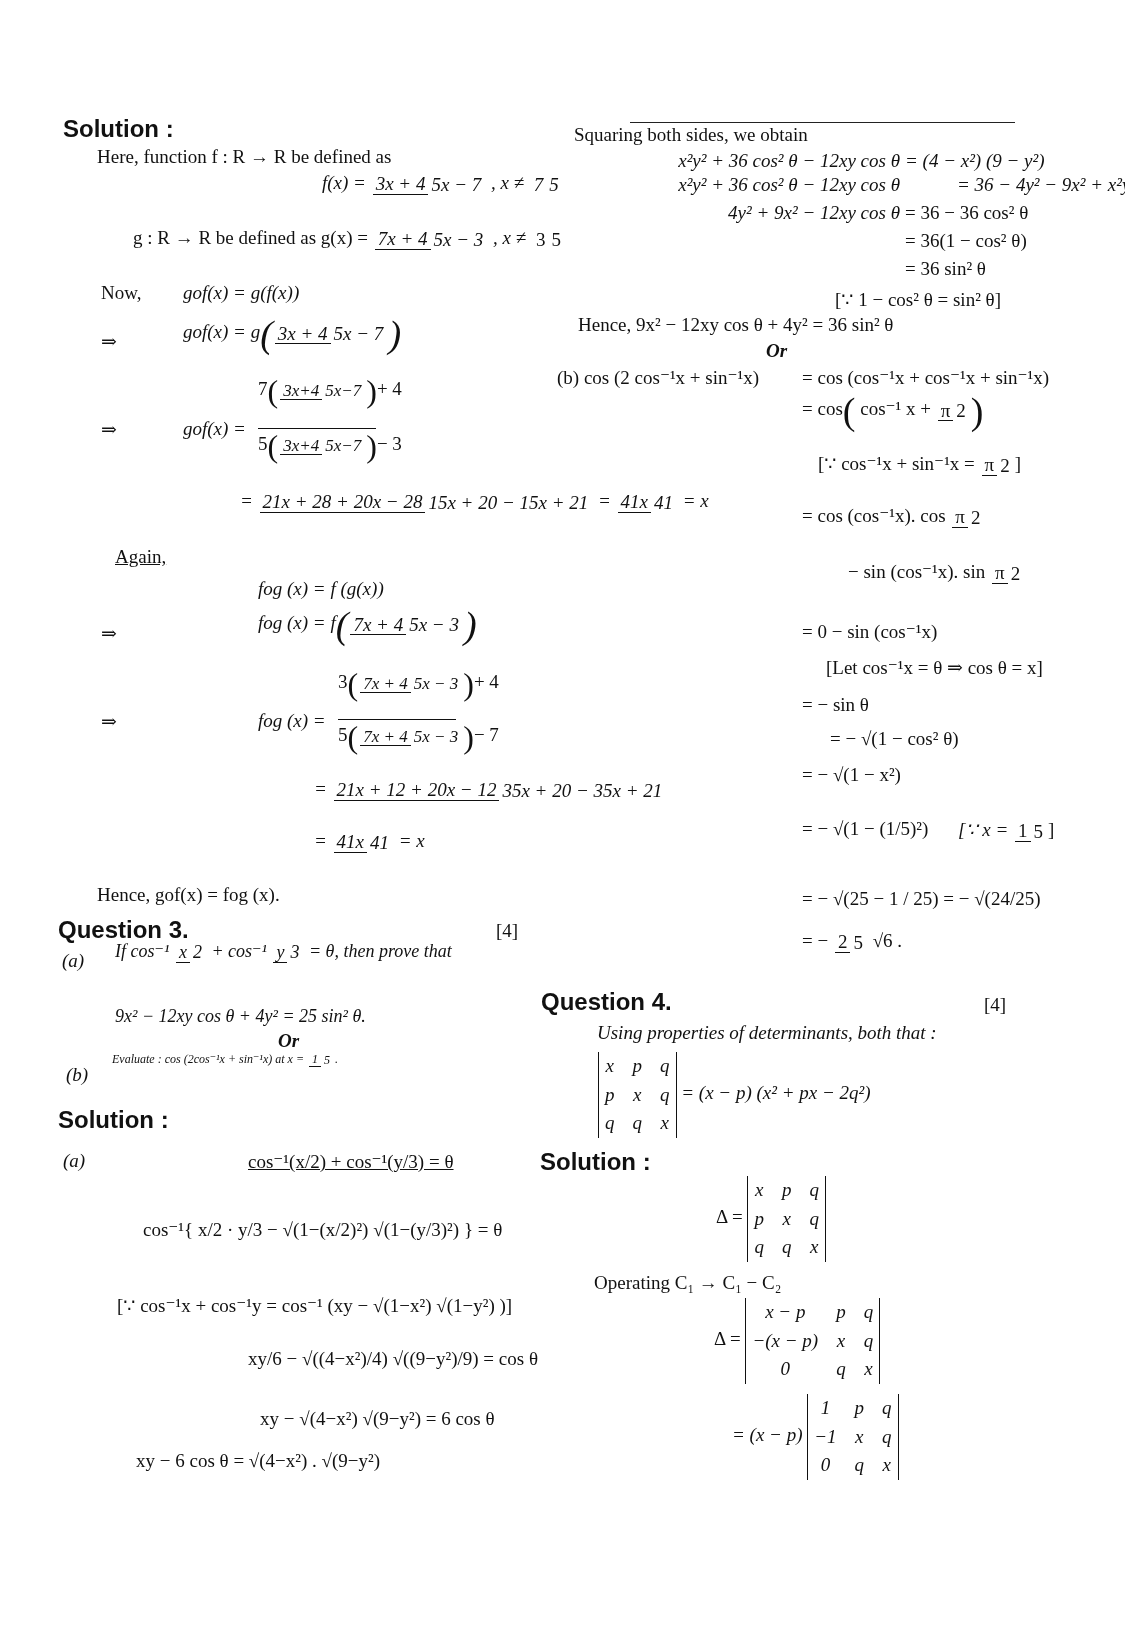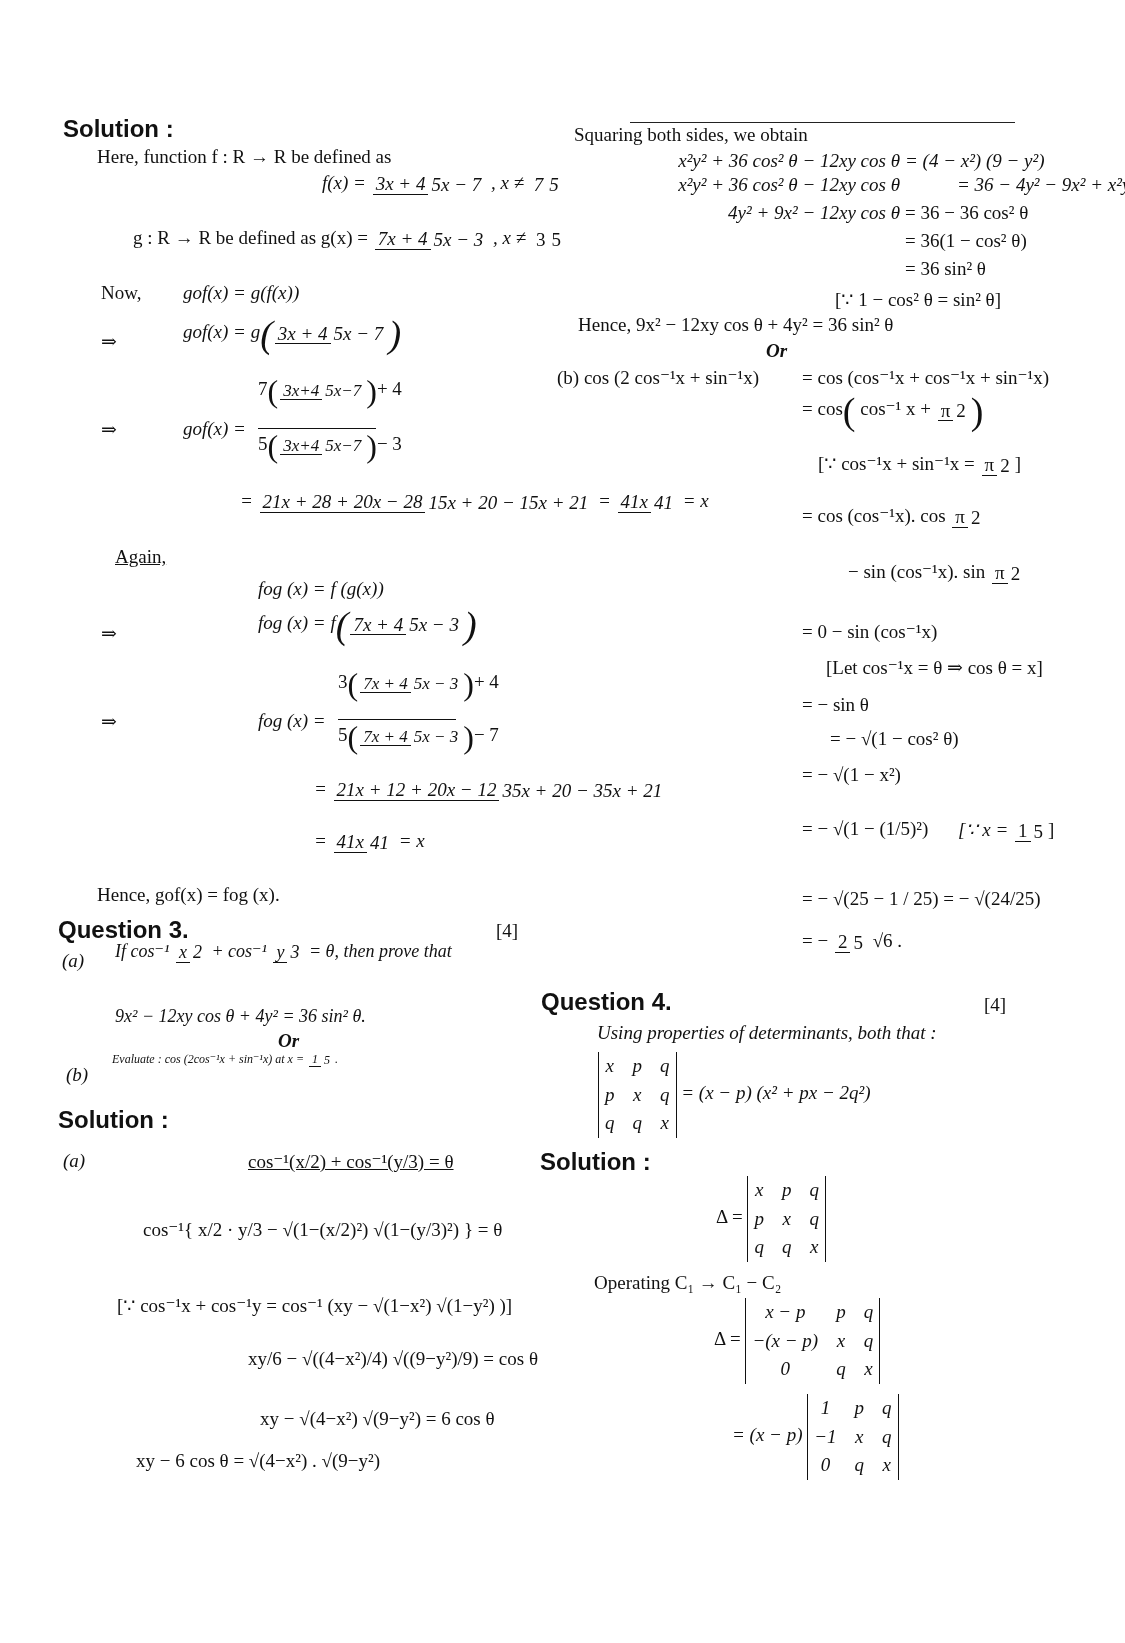--- a/index.html
+++ b/index.html
@@ -142,21 +142,21 @@
       <span class="num" style="border-bottom:1.3px solid #111">x</span>
       <span class="den">2</span>
     </span>
   <span>+ cos⁻¹</span>
   <span class="frac">
       <span class="num">y</span>
       <span class="den">3</span>
     </span>
   <span>= θ, then prove that</span>
 </div>
-<div class="abs serif it" style="left:115px;top:1006px;font-size:18px;">9x² − 12xy cos θ + 4y² = 36 sin² θ.</div>
+<div class="abs serif it" style="left:115px;top:1006px;font-size:18px;">9x² − 12xy cos θ + 4y² = 25 sin² θ.</div>
 <div class="abs serif bi" style="left:278px;top:1030px;">Or</div>
 
 <div class="abs serif it" style="left:66px;top:1064px;">(b)</div>
 <div class="abs serif it" style="left:112px;top:1052px;font-size:12px;">
   <span>Evaluate : cos (2cos⁻¹x + sin⁻¹x) at x =</span>
   <span class="frac">
       <span class="num">1</span>
       <span class="den">5</span>
     </span>.
 </div>

